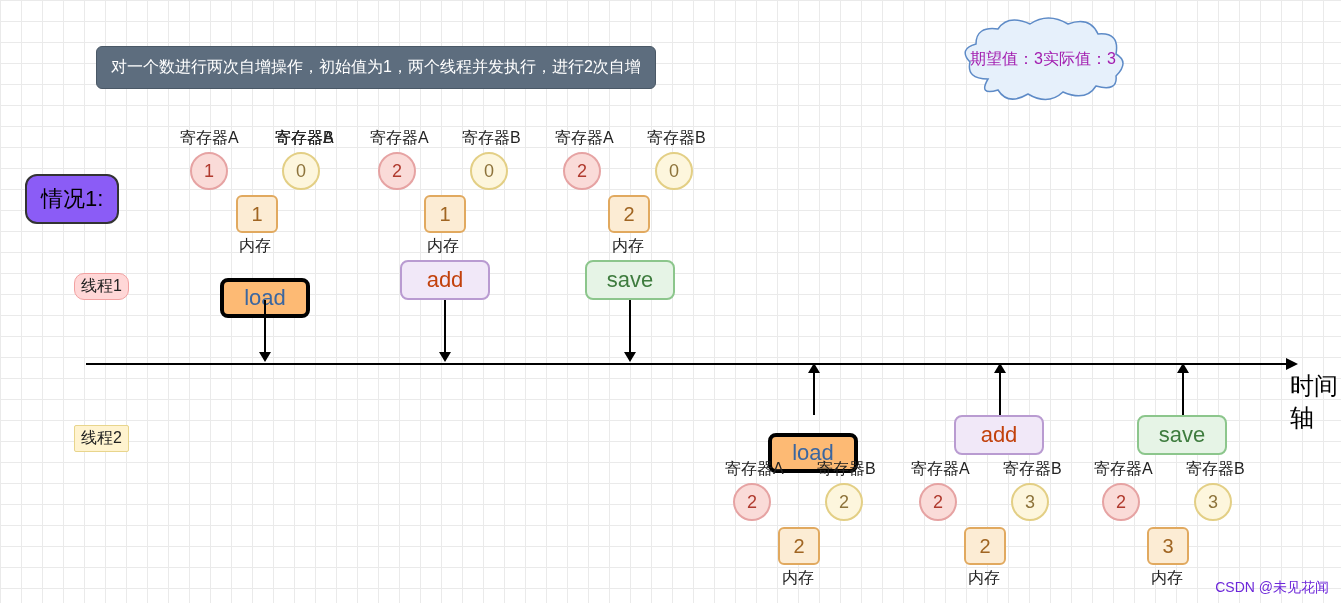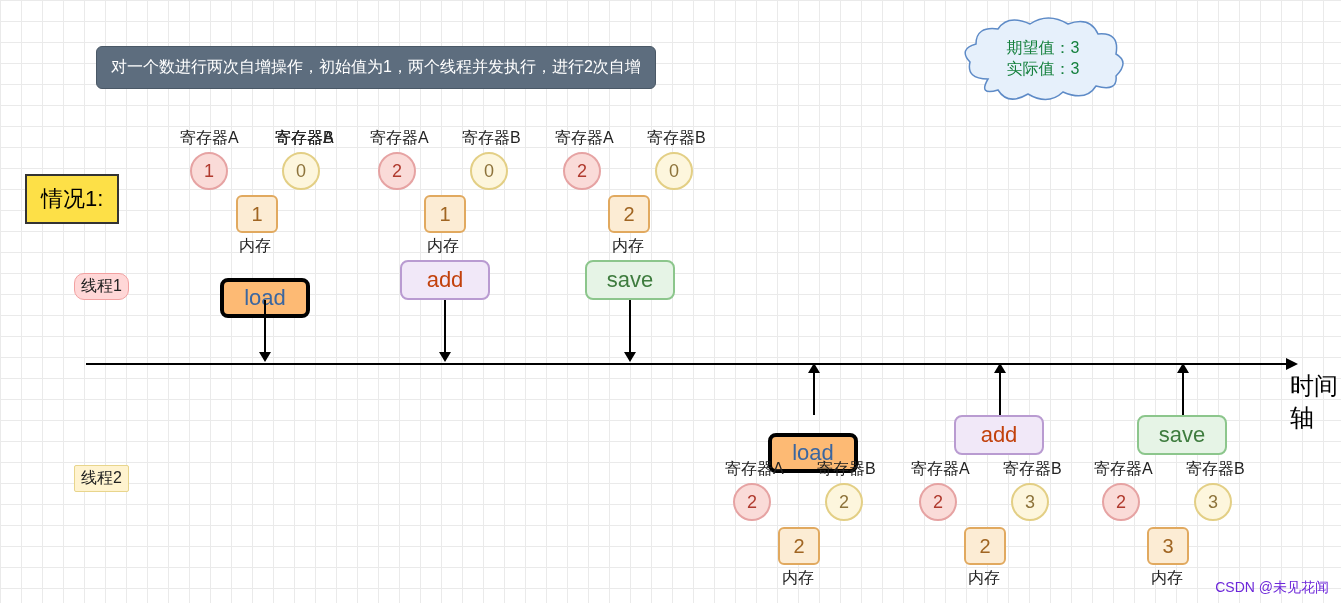--- a/index.html
+++ b/index.html
@@ -24,43 +24,43 @@
     font-size: 16px;
     border: 1px solid #4a5866;
     white-space: nowrap;
   }
   .cloud {
     position: absolute;
     width: 170px;
     height: 90px;
     text-align: center;
     font-size: 16px;
-    color: #15803d;
+    color: #a21caf;
     display: flex;
-    flex-direction: column;
+    flex-direction: row;
     justify-content: center;
     align-items: center;
   }
   .cloud svg { position: absolute; inset: 0; z-index: -1; }
   .case-box {
     position: absolute;
     border: 2px solid #333;
-    border-radius: 0;
-    background: #fde047;
+    border-radius: 12px;
+    background: #8b5cf6;
     font-size: 22px;
     padding: 8px 14px;
   }
   .lbl {
     position: absolute;
     font-size: 16px;
     color: #222;
     white-space: nowrap;
   }
   .hl-red { background: #ffd7d7; border: 1px solid #f2a1a1; padding: 2px 6px; border-radius: 10px; }
-  .hl-yel { background: #fff3cf; border: 1px solid #e8d58c; padding: 2px 6px; border-radius: 2px; margin-top: 40px; }
+  .hl-yel { background: #fff3cf; border: 1px solid #e8d58c; padding: 2px 6px; border-radius: 2px; }
   .circ {
     position: absolute;
     width: 38px; height: 38px;
     border-radius: 50%;
     display: flex; align-items: center; justify-content: center;
     font-size: 18px;
   }
   .c-red { background: #fadbd8; border: 2px solid #e6a3a3; color: #b03a2e; }
   .c-yel { background: #fdf6dd; border: 2px solid #e3cf85; color: #8d733b; }
   .mem-box {

